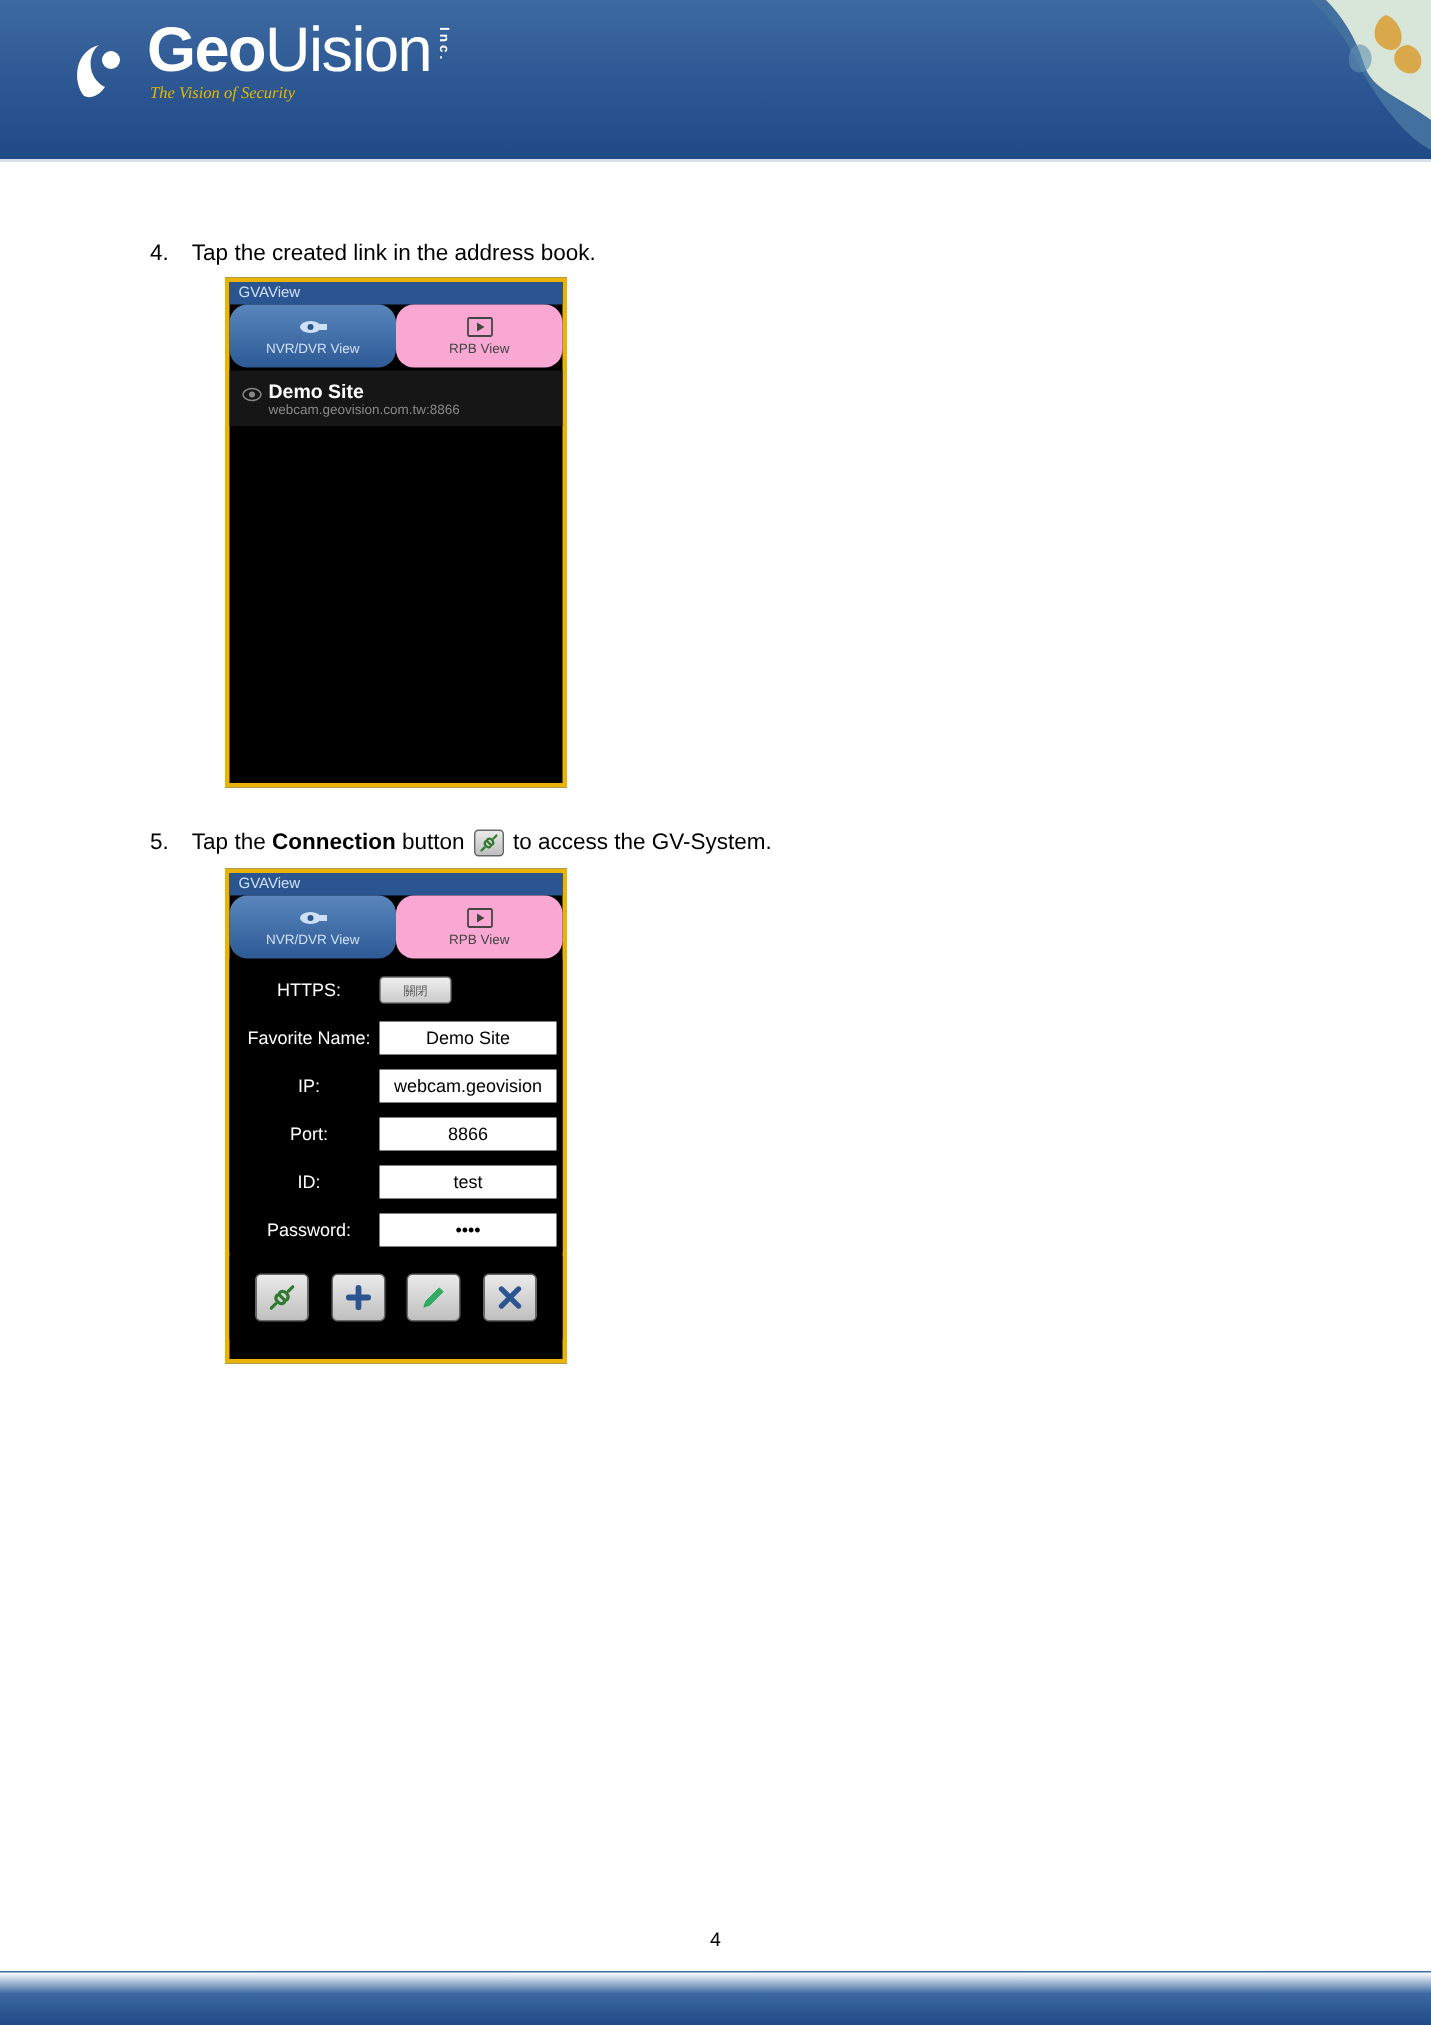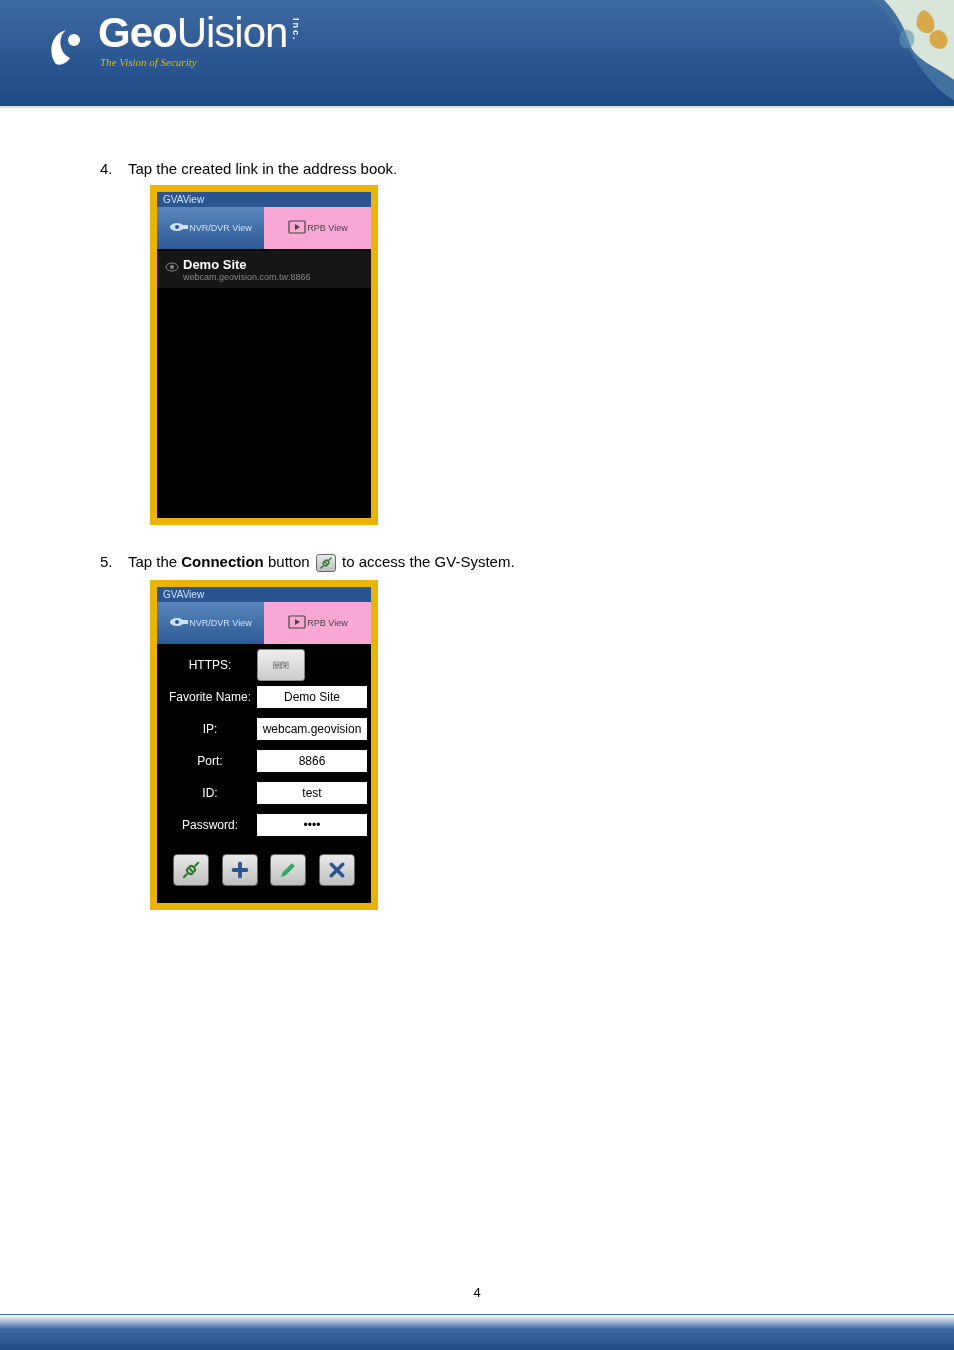--- a/index.html
+++ b/index.html
@@ -73,43 +73,44 @@
     padding: 52px 100px 0 100px;
     font-size: 15px;
     color: #000;
   }
   .step { margin-bottom: 8px; }
   .step-num { display: inline-block; width: 24px; }
   .screenshot {
     margin-left: 50px;
     margin-top: 6px;
     margin-bottom: 28px;
-    border: 7px solid #eab308;
+    border: 3px solid #eab308;
   }
   .shot {
     background: #000;
     position: relative;
     font-family: Arial, sans-serif;
   }
   .shot1 { width: 228px; height: 340px; }
   .shot2 { width: 228px; height: 330px; }
   .app-title {
     background: #2a5590;
     color: #cfe0f5;
     font-size: 10px;
     padding: 2px 6px;
   }
   .tabs { display: flex; height: 42px; }
   .tab {
     flex: 1;
     display: flex;
-    flex-direction: row;
+    flex-direction: column;
     align-items: center;
     justify-content: center;
     position: relative;
+    border-radius: 12px;
   }
   .tab.active {
     background: linear-gradient(to bottom, #5a86bd, #2d5a95);
   }
   .tab.inactive { background: #f9a8d4; }
   .tab-icon { width: 20px; height: 14px; margin-bottom: 2px; }
   .tab-label { font-size: 9px; }
   .tab.active .tab-label { color: #cfe0f5; }
   .tab.inactive .tab-label { color: #444; }
   .list-item {
@@ -131,21 +132,21 @@
     color: #000;
     font-size: 12px;
     height: 22px;
     line-height: 22px;
     padding: 0 4px;
     overflow: hidden;
     white-space: nowrap;
   }
   .toggle-off {
     width: 48px;
-    height: 32px;
+    height: 18px;
     background: linear-gradient(#eee,#ccc);
     border: 1px solid #888;
     border-radius: 3px;
     color: #555;
     font-size: 8px;
     display: flex;
     align-items: center;
     justify-content: center;
   }
   .bottom-bar {

